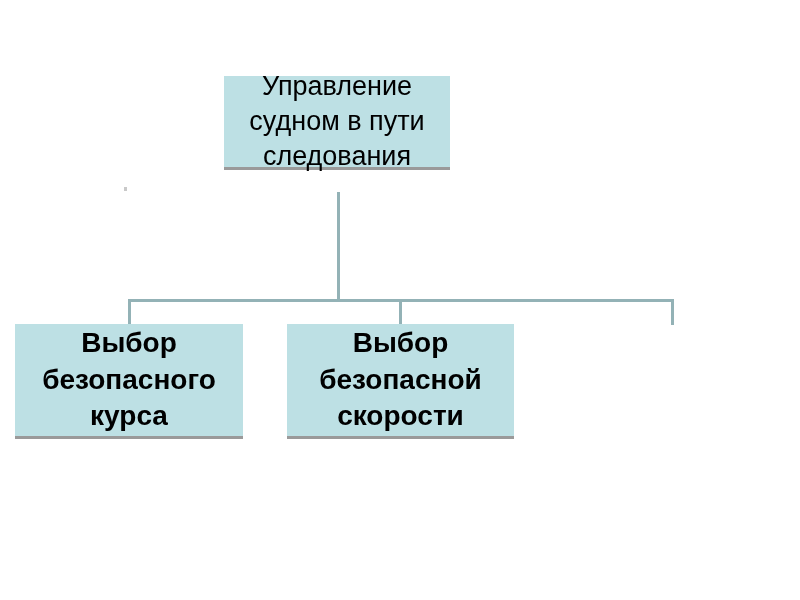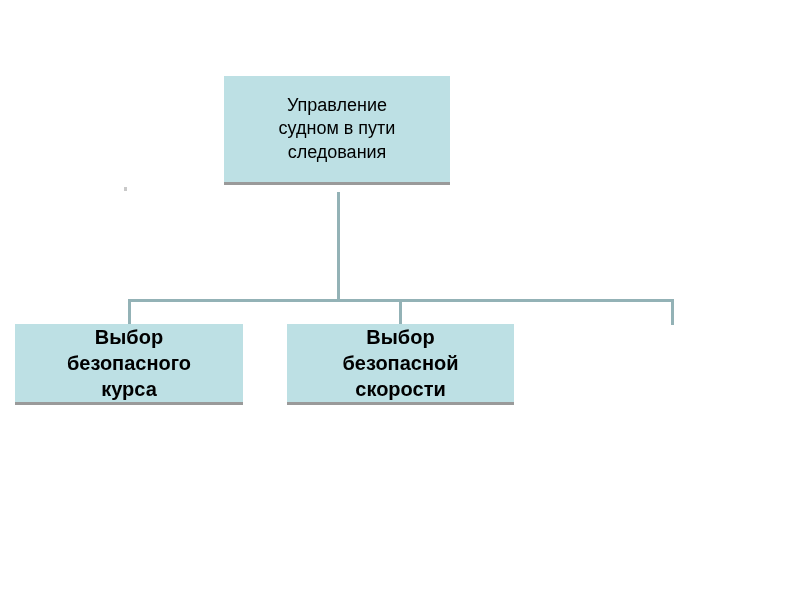--- a/index.html
+++ b/index.html
@@ -67,30 +67,30 @@
     justify-content: center;
     text-align: center;
     color: #000000;
     line-height: 1.30;
   }
 
   #node-root {
     left: 224px;
     top: 76px;
     width: 226px;
-    height: 109px;
-    font-size: 18px;
+    height: 94px;
+    font-size: 27px;
     font-weight: normal;
     padding: 0 6px;
   }
 
   .node-child {
     top: 324px;
-    height: 81px;
-    font-size: 20px;
+    height: 115px;
+    font-size: 28px;
     font-weight: bold;
     padding: 0 4px;
   }
   #node-child-0 { left: 15px;  width: 228px; }
   #node-child-1 { left: 287px; width: 227px; }
   #node-child-2 { left: 557px; width: 229px; }
 
   
   #stray-mark {
     position: absolute;

